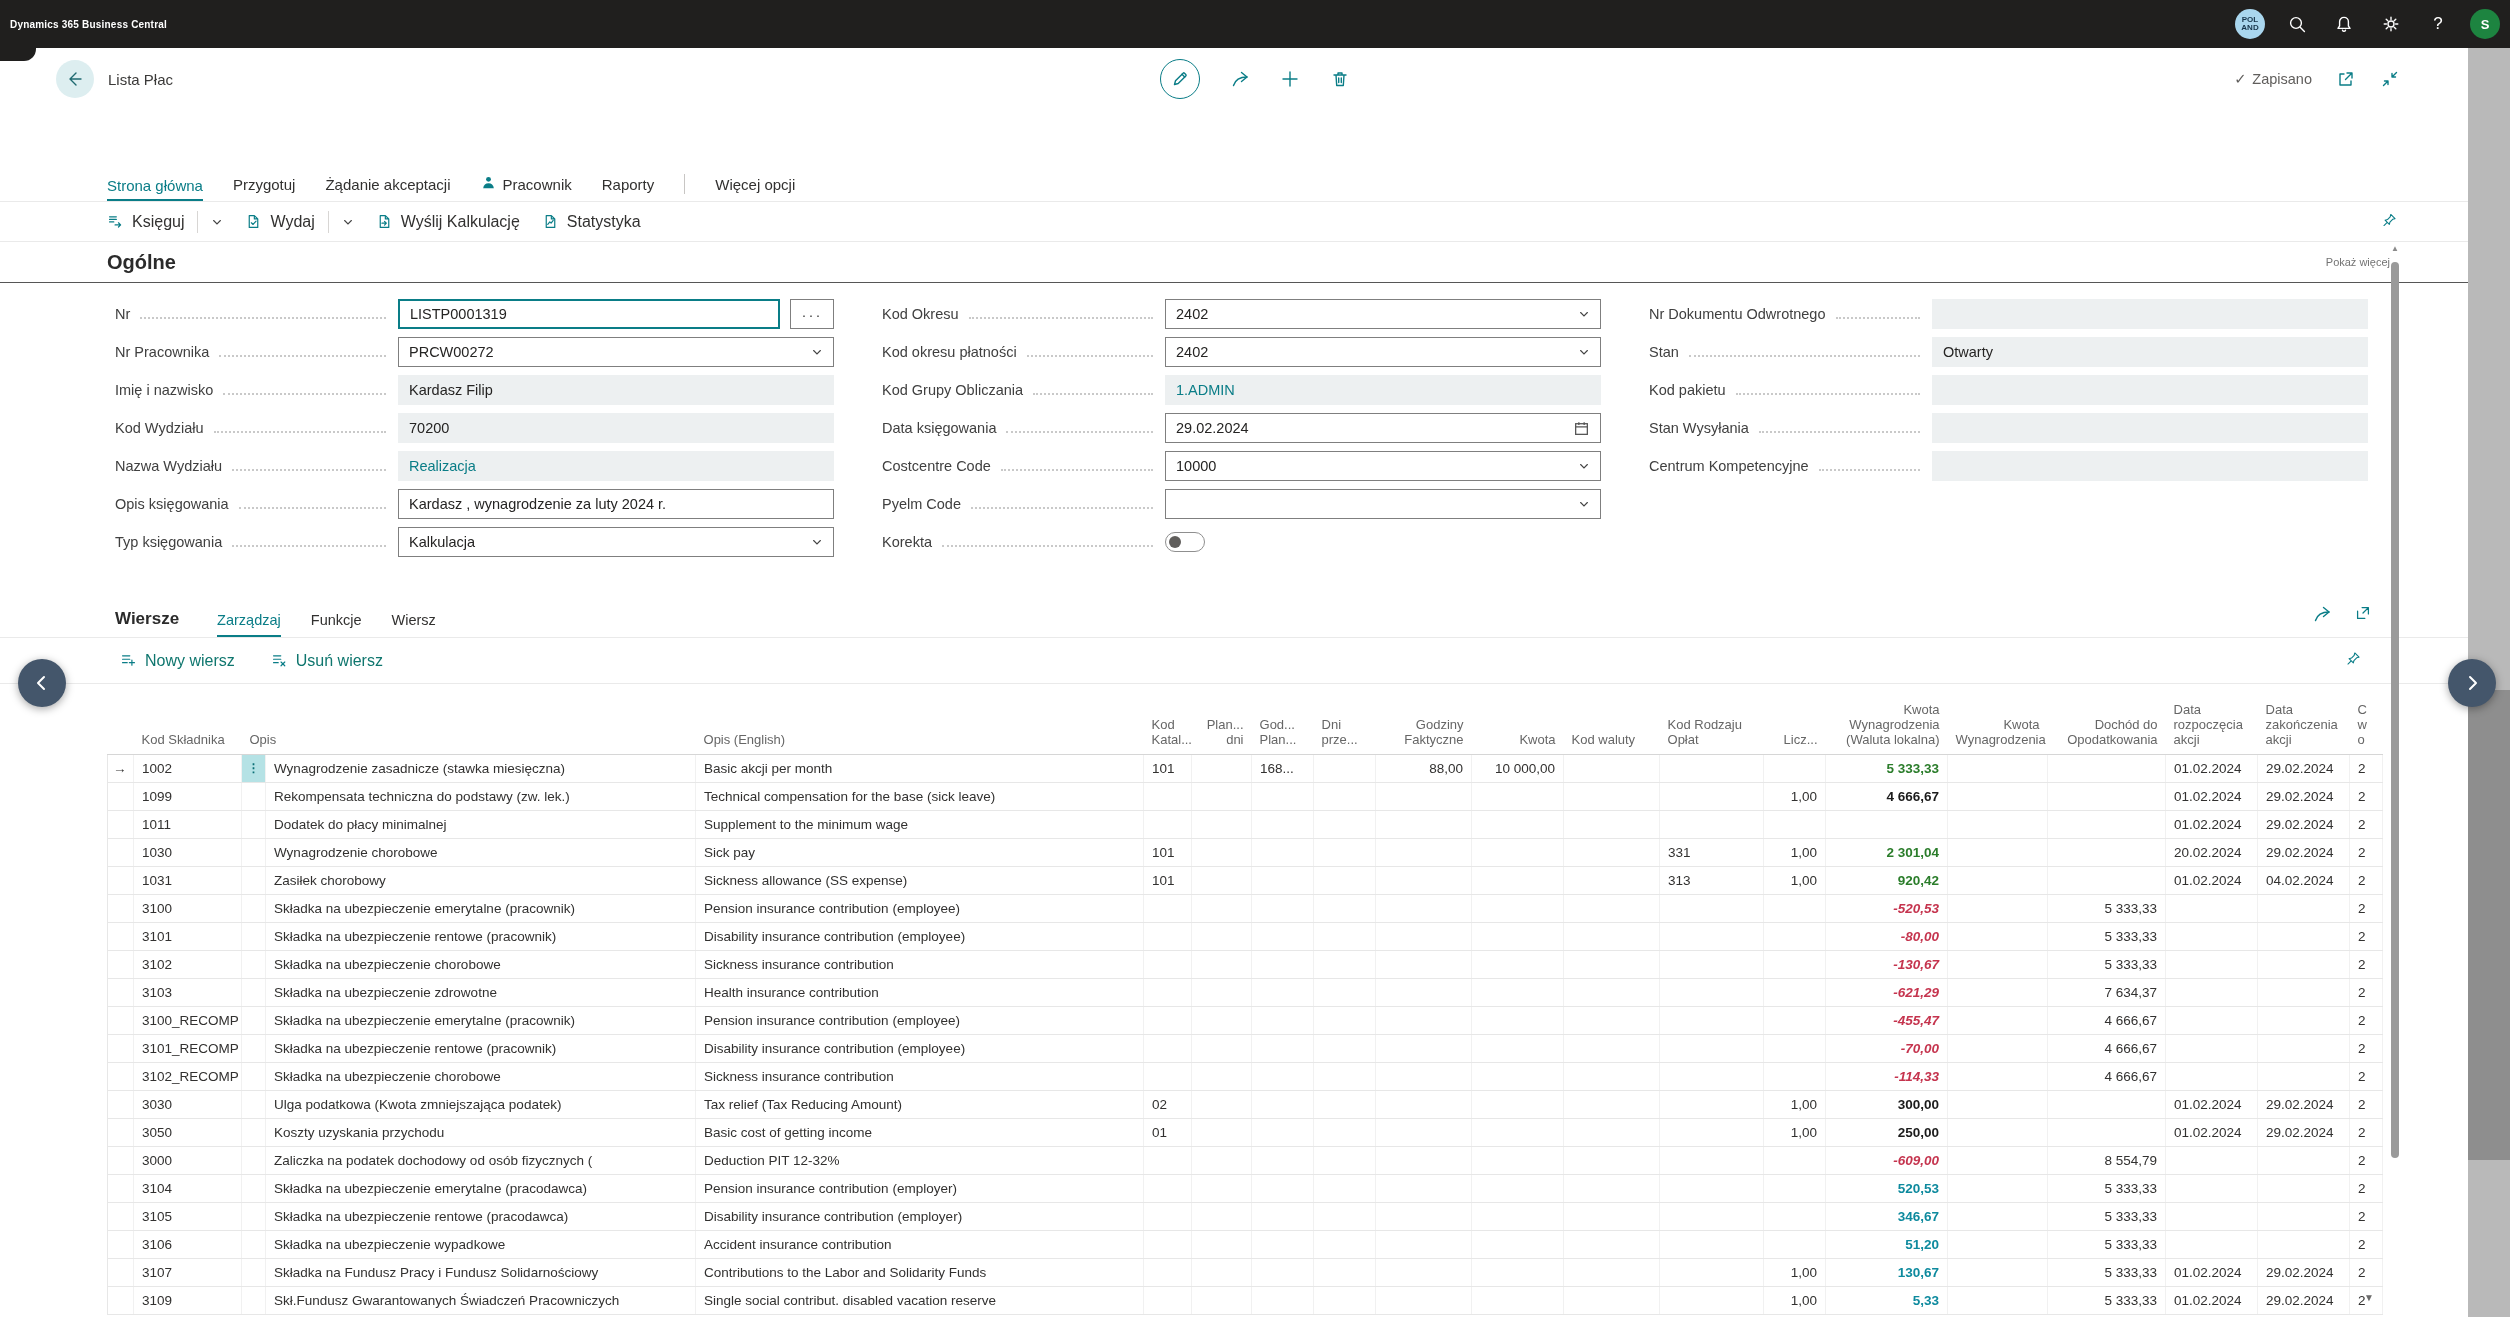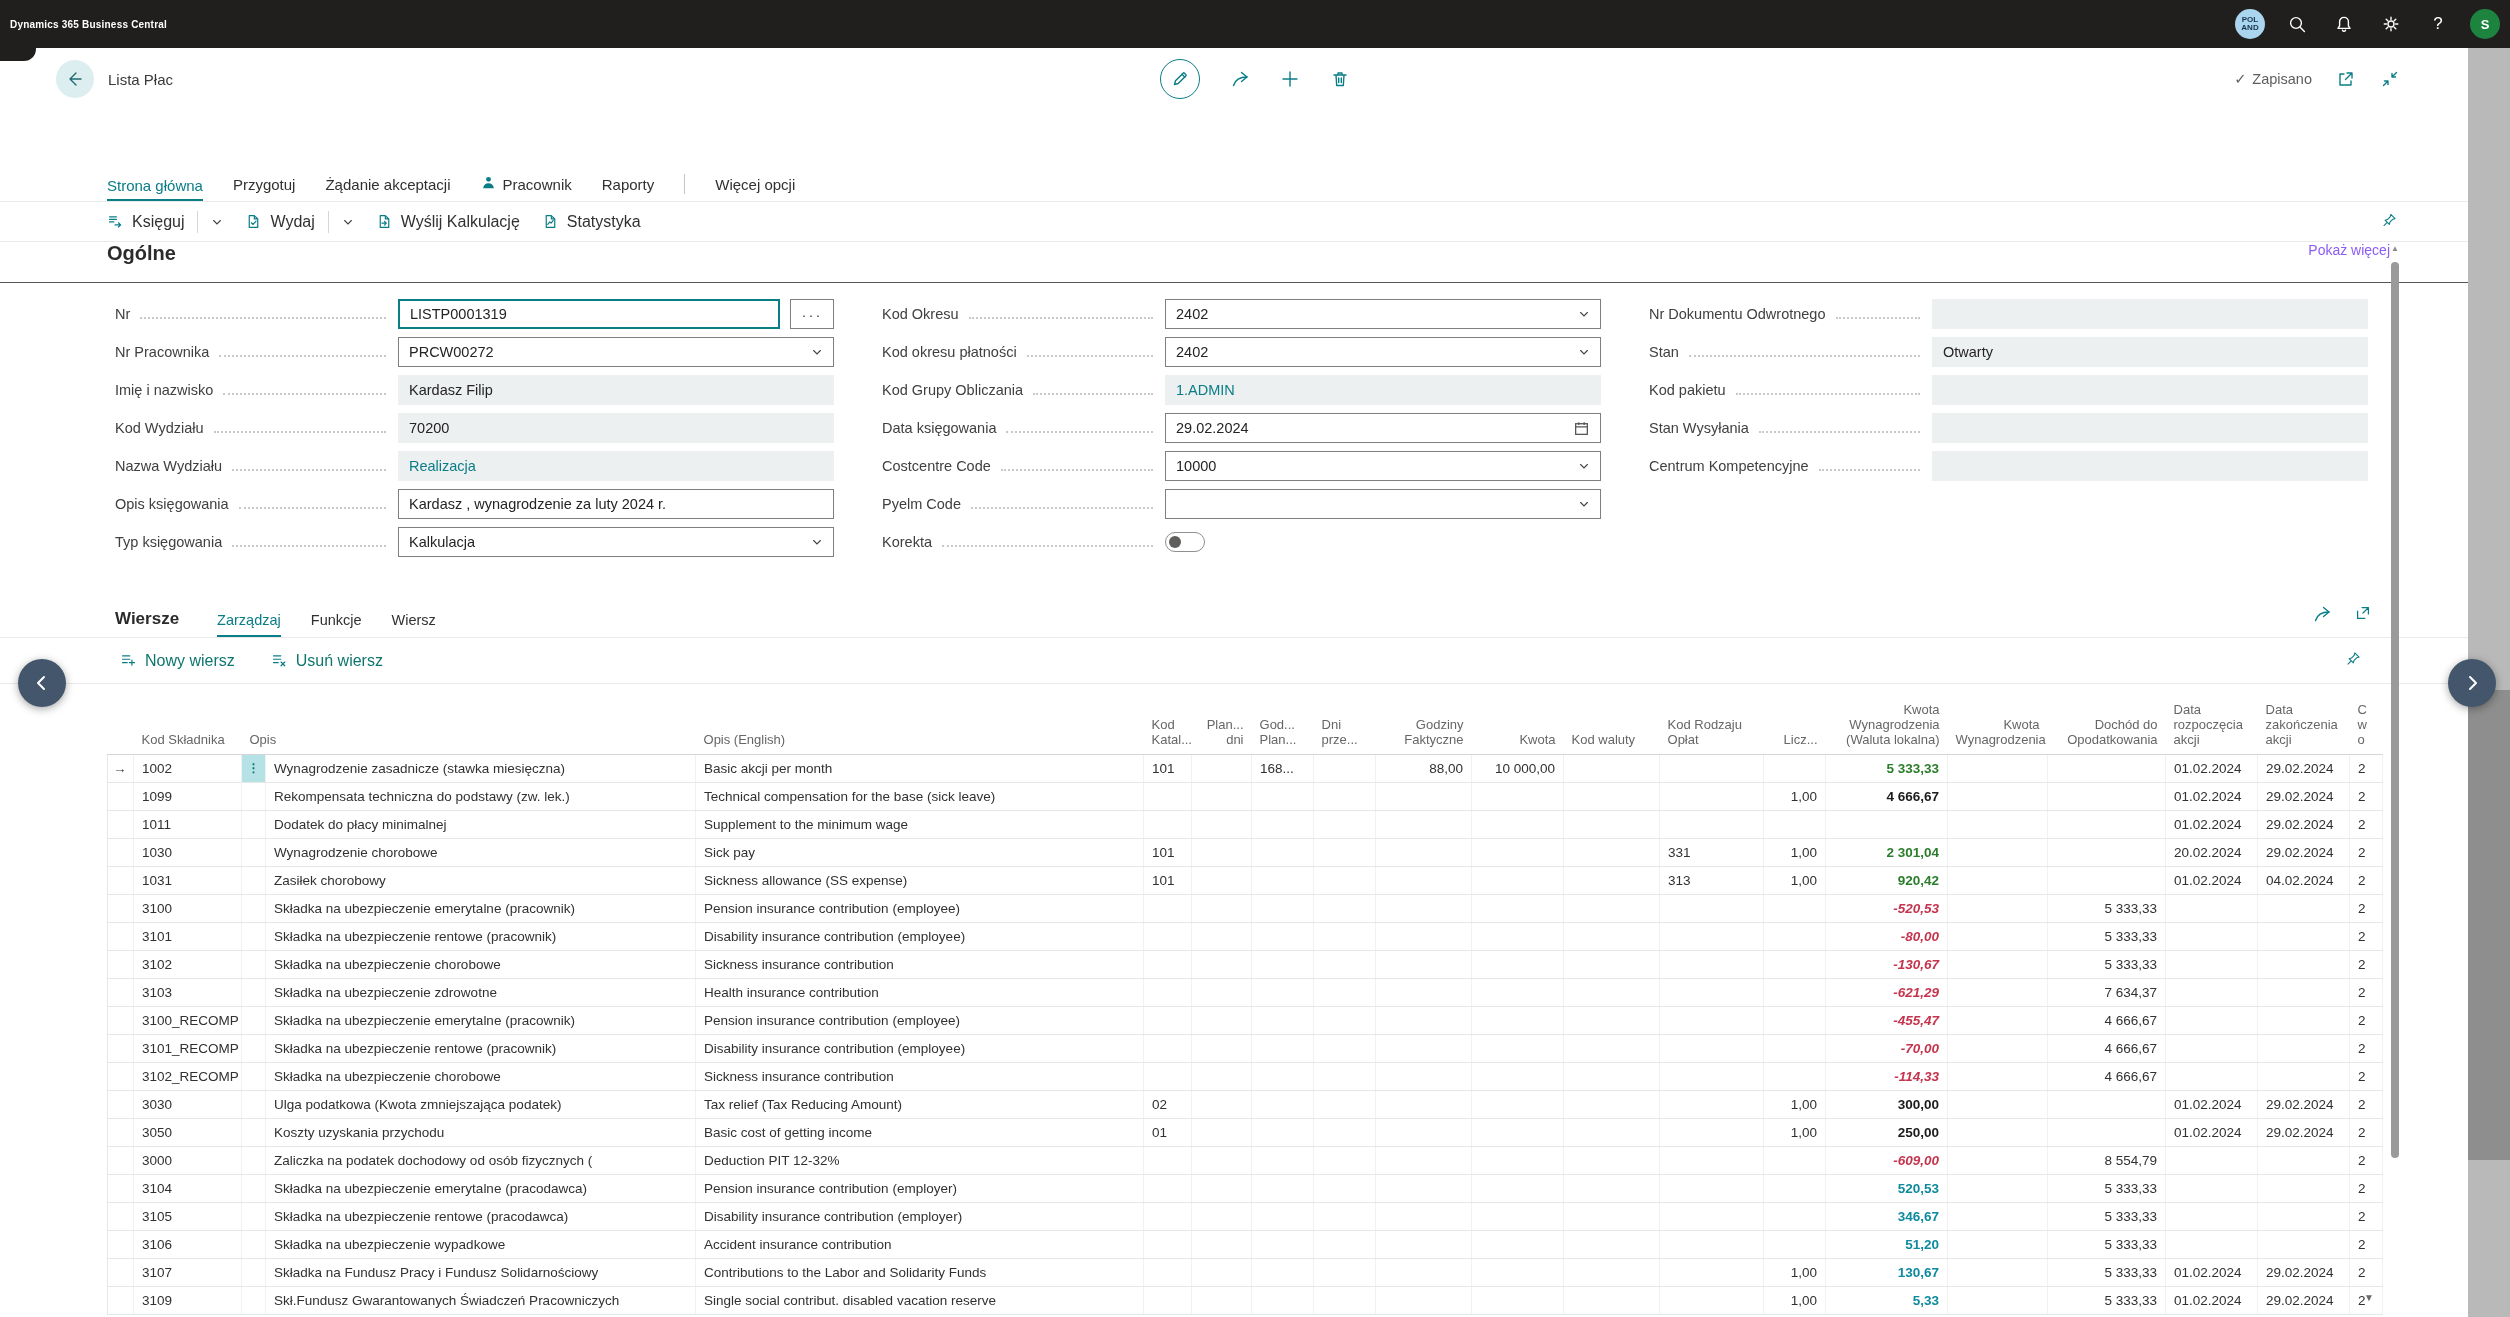--- a/index.html
+++ b/index.html
@@ -41,24 +41,24 @@
   
   .actionbar{position:absolute;left:0;top:202px;width:2510px;height:40px;display:flex;align-items:center;
              padding:0 107px;box-sizing:border-box;border-bottom:1px solid #eaeaea;}
   .abtn{display:flex;align-items:center;gap:8px;font-size:14.5px;color:#323130;}
   .abtn .ic{color:#0a7d87;display:flex;}
   .asep{width:1px;height:22px;background:#d8d6d4;margin:0 13px;}
   .agap{width:22px;}
   .chevbtn{display:flex;align-items:center;color:#444;}
   .pin-right{position:absolute;right:112px;top:50%;transform:translateY(-50%);color:#0a7d87;}
   
-  .gensec{position:absolute;left:0;top:242px;width:2510px;height:41px;display:flex;
+  .gensec{position:absolute;left:0;top:242px;width:2510px;height:41px;display:flex;align-items:center;
           padding:0 120px 0 107px;box-sizing:border-box;border-bottom:1px solid #565656;}
   .gensec h2{margin:0;font-size:20px;font-weight:700;color:#2b2b2b;}
-  .showmore{margin-left:auto;font-size:14px;color:#8b5cf6;}
+  .showmore{margin-left:auto;font-size:11px;color:#737373;}
   .formwrap{position:absolute;left:115px;top:299px;width:2253px;display:grid;grid-template-columns:repeat(3,1fr);column-gap:48px;}
   .frow{display:grid;grid-template-columns:minmax(0,1fr) 436px;height:30px;margin-bottom:8px;align-items:center;}
   .flab{display:flex;align-items:center;min-width:0;font-size:14.5px;color:#404040;white-space:nowrap;}
   .lead{flex:1;border-bottom:2px dotted #c9c9c9;margin:0 12px 0 10px;transform:translateY(4px);min-width:12px;}
   .fctl{display:flex;align-items:center;}
   .ctl{height:28px;box-sizing:content-box;display:flex;align-items:center;padding:0 10px;font-size:14.5px;color:#252423;flex:1;min-width:0;}
   .inp{background:#fff;border:1px solid #7f7f7f;}
   .inp.focused{border:2px solid #0a7d87;height:26px;}
   .dis{background:#edf0f1;border:1px solid transparent;}
   .assist{width:42px;height:28px;border:1px solid #7f7f7f;margin-left:10px;display:flex;align-items:center;

